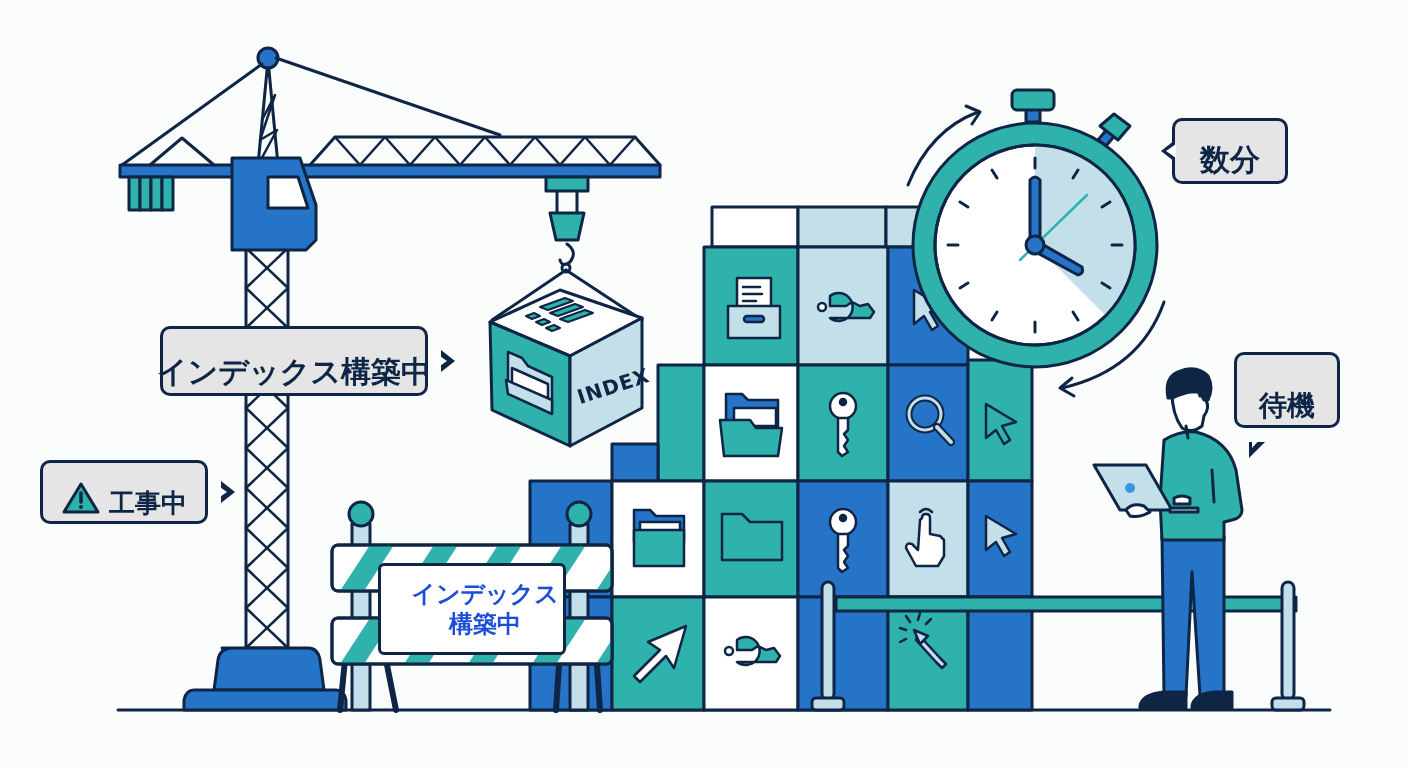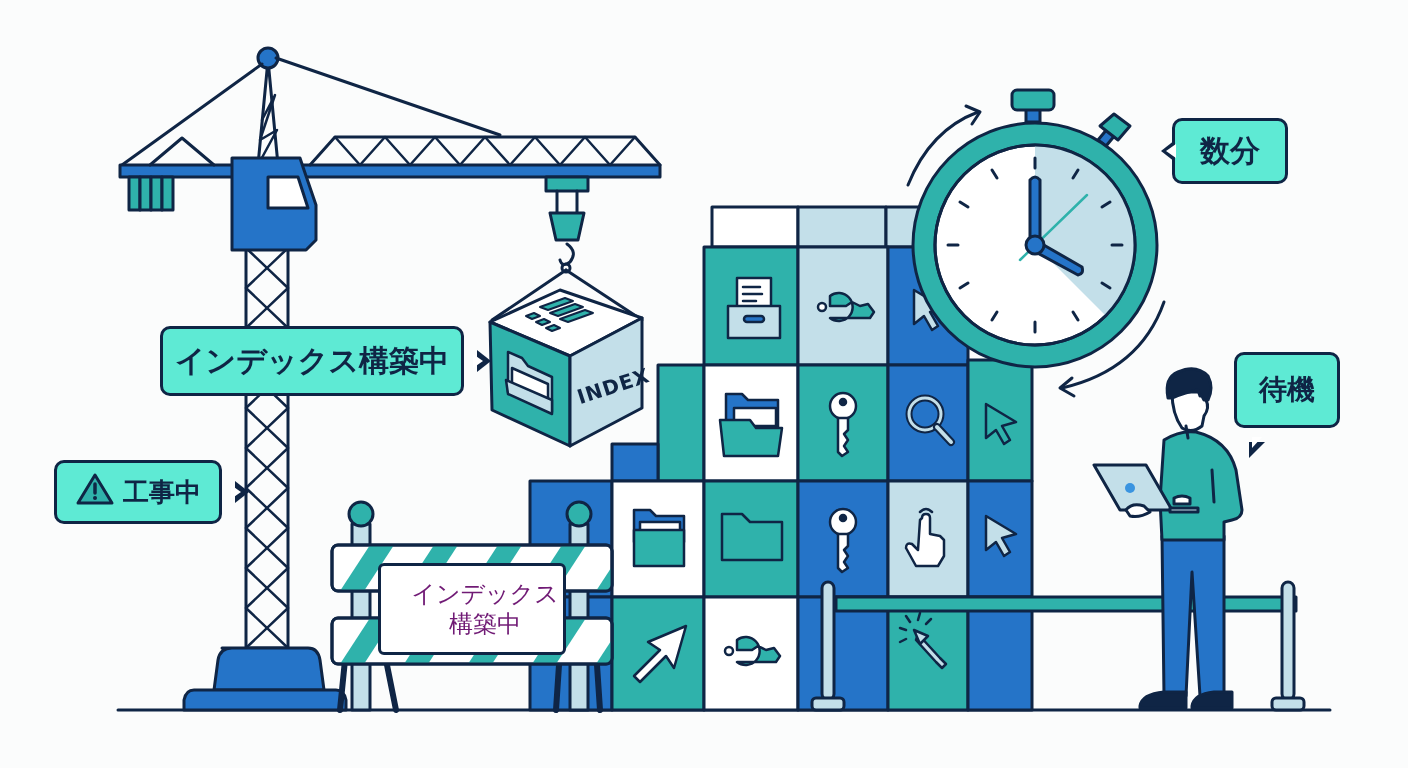--- a/index.html
+++ b/index.html
@@ -1,36 +1,36 @@
 <!DOCTYPE html>
 <html><head>
 <meta charset="utf-8">
 <style>
   html, body { margin: 0; padding: 0; background: #fbfcfc; }
   body { width: 1408px; height: 768px; position: relative; overflow: hidden; font-family: "DejaVu Sans", sans-serif; }
   svg.scene { position: absolute; left: 0; top: 0; }
   .bubble {
-    position: absolute; background: #5eead4; border: 3px solid #0f2545; border-radius: 10px;
-    color: #0f2545; font-weight: bold; display: flex; align-items: center; justify-content: center;
+    position: absolute; background: #e5e5e5; border: 3px solid #0f2545; border-radius: 10px;
+    color: #0f2545; font-weight: bold; display: flex; align-items: flex-end; justify-content: center;
     box-sizing: border-box; white-space: nowrap;
   }
   .bubble .tail-r, .bubble .tail-l, .bubble .tail-b { position: absolute; width: 0; height: 0; }
   .tail-r::before, .tail-r::after, .tail-l::before, .tail-l::after, .tail-b::before, .tail-b::after { content: ""; position: absolute; width: 0; height: 0; }
   .bubble .tail-r { right: -16px; top: 50%; margin-top: -11px; }
   .tail-r::before { border-top: 11px solid transparent; border-bottom: 11px solid transparent; border-left: 14px solid #0f2545; }
   .tail-r::after { left: -4px; top: 4px; border-top: 7px solid transparent; border-bottom: 7px solid transparent; border-left: 10px solid #ffffff; }
   .bubble .tail-l { left: -16px; top: 50%; margin-top: -11px; }
   .tail-l::before { left: 2px; border-top: 11px solid transparent; border-bottom: 11px solid transparent; border-right: 14px solid #0f2545; }
   .tail-l::after { left: 7px; top: 4px; border-top: 7px solid transparent; border-bottom: 7px solid transparent; border-right: 10px solid #ffffff; }
   .bubble .tail-b { left: 12px; bottom: -17px; }
   .tail-b::before { border-left: 0 solid transparent; border-right: 16px solid transparent; border-top: 16px solid #0f2545; }
   .tail-b::after { left: 3px; top: -5px; border-right: 10px solid transparent; border-top: 11px solid #ffffff; }
   .sign-text {
     position: absolute; background: #ffffff; border: 3px solid #0f2545; border-radius: 6px;
-    color: #701a75; font-weight: normal; text-align: center; box-sizing: border-box;
+    color: #1d4ed8; font-weight: bold; text-align: center; box-sizing: border-box;
     display: flex; flex-direction: column; align-items: center; justify-content: center; line-height: 1.25; padding-left: 26px;
   }
   .index-label { position: absolute; font-weight: bold; color: #0f2545; font-size: 20px; transform: rotate(-18deg); letter-spacing: 1px; }
   .warn-icon { display: inline-block; margin-right: 8px; }
 </style>
 </head>
 <body>
 
 <svg class="scene" width="1408" height="768" viewBox="0 0 1408 768" xmlns="http://www.w3.org/2000/svg">
   <g stroke="#0f2545" stroke-width="3" stroke-linejoin="round" stroke-linecap="round">
@@ -323,26 +323,26 @@
         <circle cx="1130" cy="488" r="5" fill="#3a94e0" stroke="none"></circle>
         <path d="M1170 508 L1198 508 L1198 512 L1170 512 Z" fill="#c3dfe9"></path>
       </g>
 
       <path d="M1126 510 Q1132 502 1144 506 L1150 512 Q1140 518 1130 516 Z" fill="#ffffff"></path>
       <path d="M1174 498 Q1182 494 1190 498 L1190 504 L1174 504 Z" fill="#ffffff"></path>
     </g>
   </g>
 </svg>
 
-<div class="bubble" style="left:160px; top:326px; width:304px; height:70px; font-size:30px;">
+<div class="bubble" style="left:160px; top:326px; width:268px; height:70px; font-size:30px;">
   <span>インデックス構築中</span>
   <span class="tail-r"></span>
 </div>
 
-<div class="bubble" style="left:54px; top:460px; width:168px; height:64px; font-size:26px;">
+<div class="bubble" style="left:40px; top:460px; width:168px; height:64px; font-size:26px;">
   <span class="warn-icon">
     <svg width="40" height="34" viewBox="0 0 40 34">
       <path d="M20 3 L37 31 L3 31 Z" fill="#2fb2ab" stroke="#0f2545" stroke-width="3" stroke-linejoin="round"></path>
       <line x1="20" y1="12" x2="20" y2="21" stroke="#0f2545" stroke-width="3.5" stroke-linecap="round"></line>
       <circle cx="20" cy="26" r="2" fill="#0f2545"></circle>
     </svg>
   </span>
   <span>工事中</span>
   <span class="tail-r"></span>
 </div>

